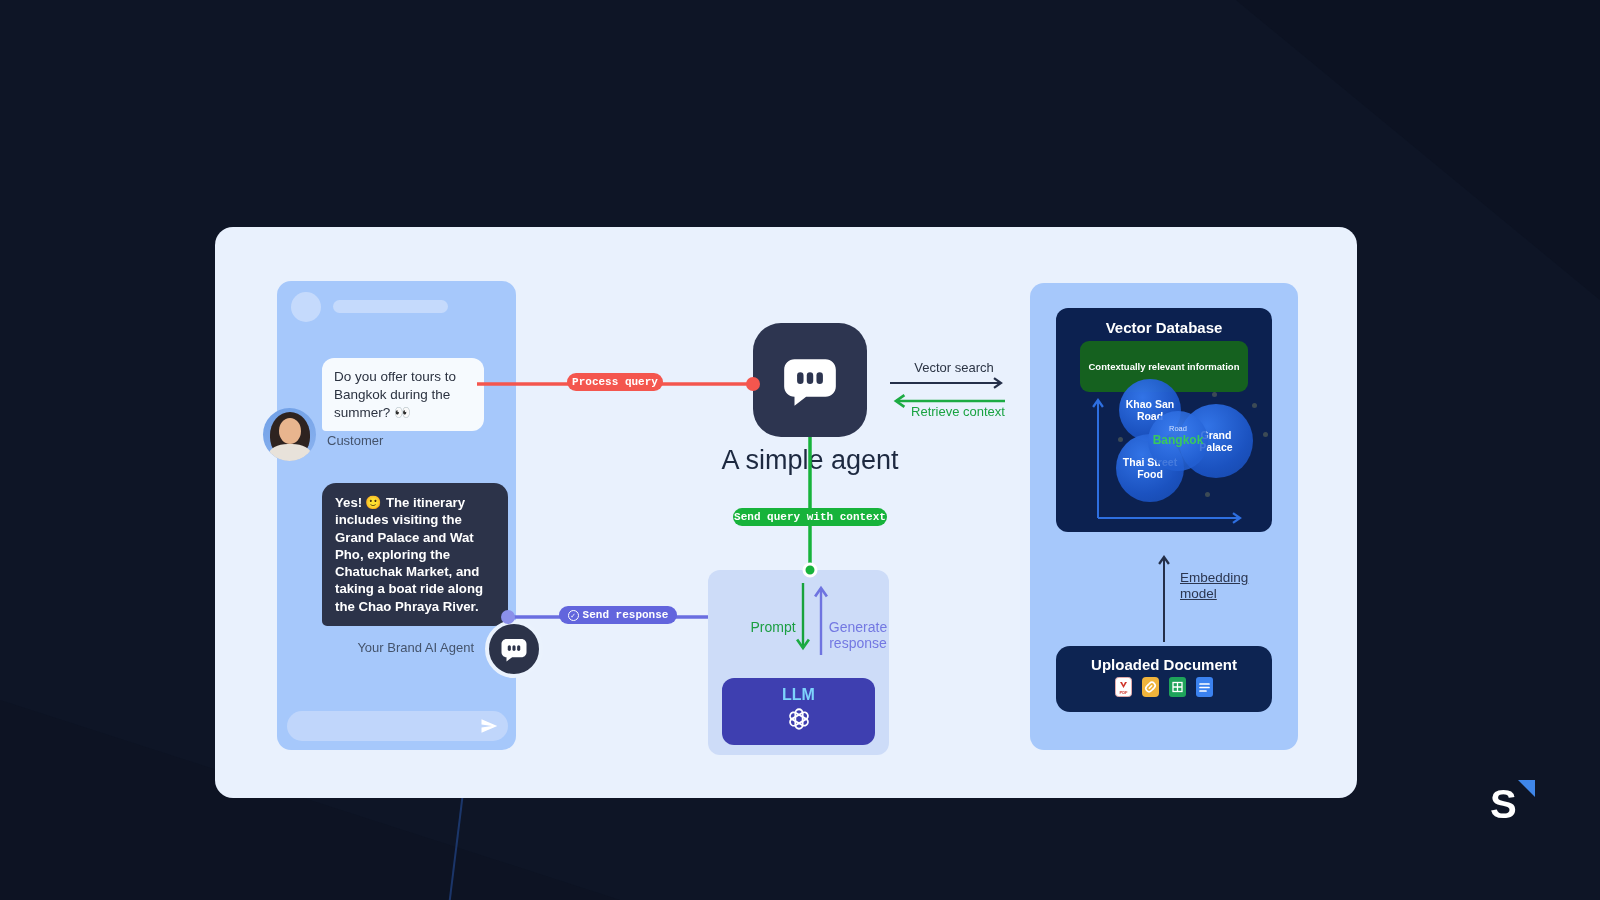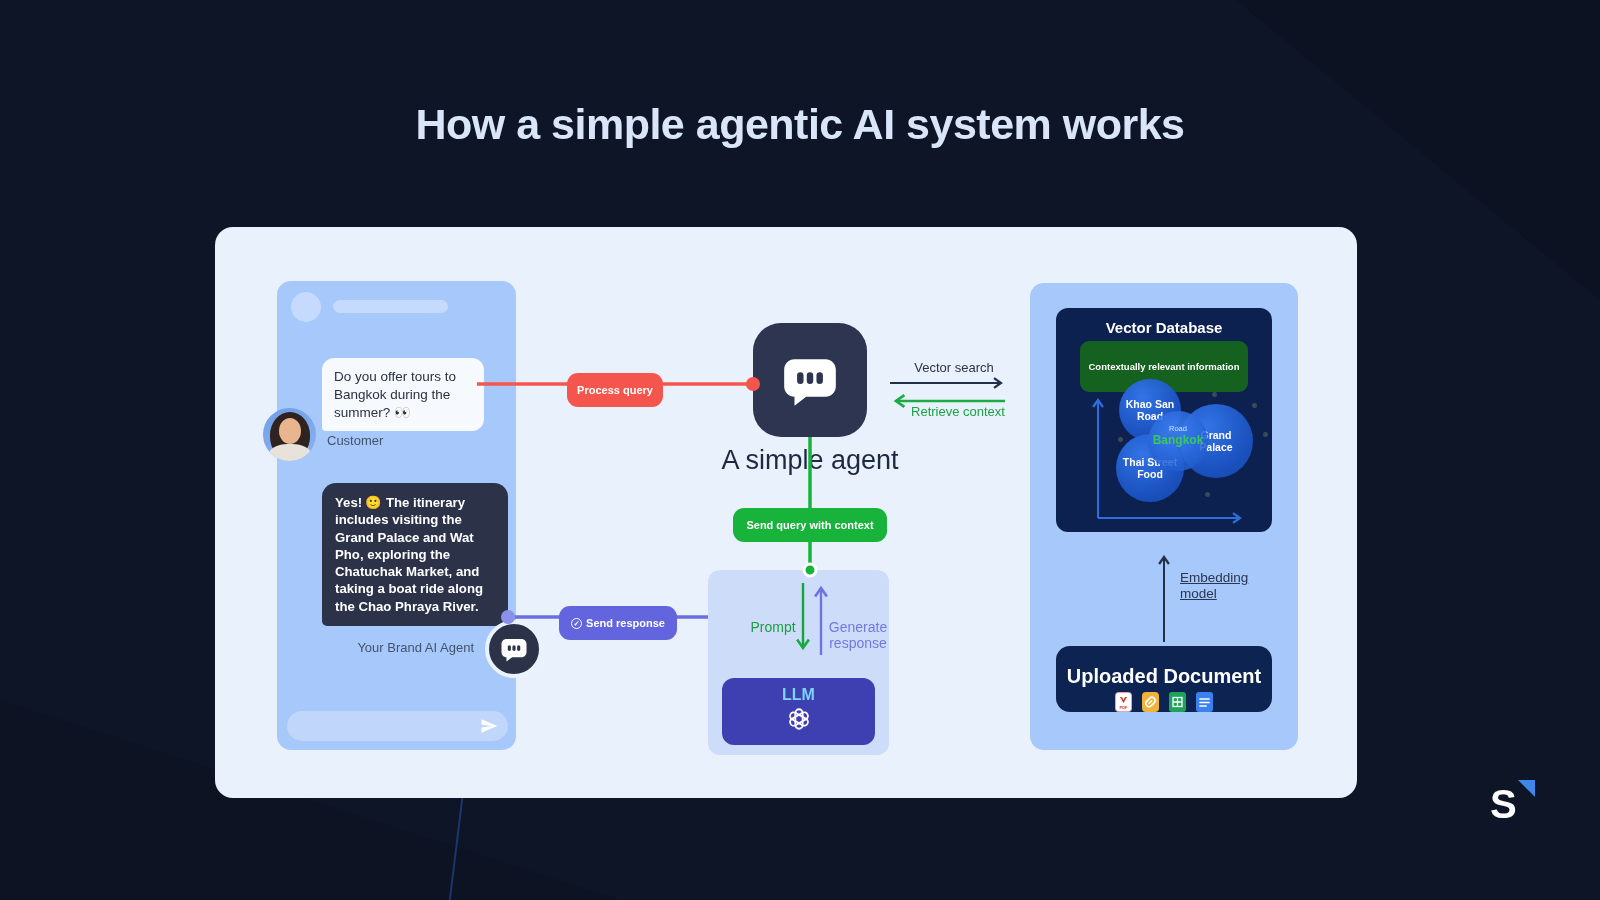--- a/index.html
+++ b/index.html
@@ -42,61 +42,60 @@
   .openai-ic { margin-top:2px; }
   .lbl-prompt { position:absolute; left:518px; top:392px; width:80px; text-align:center; font-size:14px; font-weight:500; color:#1b9e42; }
   .lbl-genresp { position:absolute; left:601px; top:392px; width:84px; text-align:center; font-size:14px; font-weight:500; color:#7378e2; line-height:1.15; }
 
   
   .lbl-vsearch { position:absolute; left:678px; top:133px; width:122px; text-align:center; font-size:13px; color:#2b3444; }
   .lbl-rcontext { position:absolute; left:680px; top:177px; width:126px; text-align:center; font-size:13px; color:#1aa342; }
   .lbl-embed { position:absolute; left:963px; top:340px; width:95px; font-size:13.5px; color:#2b3650; line-height:1.2; }
 
   
-  .pill { position:absolute; height:34px; border-radius:11px; display:flex; align-items:center; justify-content:center; gap:4px; font-size:11px; font-weight:700; color:#fff; }
+  .pill { position:absolute; height:18px; border-radius:11px; display:flex; align-items:center; justify-content:center; gap:4px; font-size:11px; font-weight:700; color:#fff;font-family:Liberation Mono, monospace; }
   .pill-red { left:352px; top:146px; width:96px; background:#f4564e; }
   .pill-green { left:518px; top:281px; width:154px; background:#17b33b; }
   .pill-purple { left:344px; top:379px; width:118px; background:#6265dd; }
   .check-circle { width:11px; height:11px; border:1px solid #fff; border-radius:50%; font-size:7.5px; line-height:10px; text-align:center; font-weight:700; }
 
   
   .right-box { position:absolute; left:815px; top:56px; width:268px; height:467px; background:#a6c8fb; border-radius:14px; }
   .vdb { position:absolute; left:26px; top:25px; width:216px; height:224px; background:#0c2150; border-radius:12px; overflow:hidden; }
   .vdb-title { margin-top:11px; text-align:center; font-size:15px; font-weight:700; color:#fff; }
   .vdb-badge-row { text-align:center; margin-top:5px; }
   .vdb-badge { display:inline-block; background:#15611f; color:#fff; font-size:9.5px; font-weight:700; padding:20px 9px; border-radius:9px; }
   .vnode { position:absolute; border-radius:50%; background:radial-gradient(circle at 38% 30%, rgba(51,118,235,.97), rgba(28,85,198,.95) 62%, rgba(22,72,172,.95)); display:flex; align-items:center; justify-content:center; text-align:center; color:#fff; font-weight:700; font-size:10.5px; line-height:1.15; }
   .vnode-khao { left:63px; top:71px; width:62px; height:62px; }
   .vnode-grand { left:123px; top:96px; width:74px; height:74px; }
   .vnode-thai { left:60px; top:126px; width:68px; height:68px; }
   .vnode-center { left:92px; top:103px; width:60px; height:60px; background:radial-gradient(circle at 45% 35%, rgba(62,130,245,.9), rgba(34,95,210,.85) 70%); }
   .vdb-query { position:absolute; left:95px; top:116px; width:54px; text-align:center; font-size:7.5px; color:#cfe0ff; }
   .vdb-bangkok { position:absolute; left:72px; top:125px; width:100px; text-align:center; font-size:12px; font-weight:700; color:#38c95e; }
   .vdot { position:absolute; width:5px; height:5px; border-radius:50%; background:#3c4a55; }
   .doc-box { position:absolute; left:26px; top:363px; width:216px; height:66px; background:#0d2452; border-radius:14px; text-align:center; }
-  .doc-title { margin-top:19px; font-size:20px; font-weight:700; color:#fff; }
+  .doc-title { margin-top:10px; font-size:15px; font-weight:700; color:#fff; }
   .doc-icons { margin-top:4px; display:flex; justify-content:center; gap:10px; }
 
   
   .overlay { position:absolute; left:0; top:0; width:1142px; height:571px; pointer-events:none; }
 
   
   .brand { position:absolute; left:1462px; top:770px; width:80px; height:60px; }
   .brand-s { position:absolute; left:28px; top:12px; font-size:40px; font-weight:700; color:#fff; }
   .brand-tri { position:absolute; left:56px; top:10px; width:17px; height:17px; background:#3f86e8; clip-path:polygon(0 0,100% 0,100% 100%); }
 </style>
 </head>
 <body>
 
 <div class="stage">
   <div class="bg-tr"></div>
   <div class="bg-bl"></div>
   <div class="bg-line"></div>
 
-  <h1 class="title">How a simple agentic AI system works</h1>
 
   <div class="panel">
 
     <div class="chat">
       <div class="chat-head-circle"></div>
       <div class="chat-head-bar"></div>
 
       <div class="bubble-user">
         <span>Do you offer tours to Bangkok during the summer? 👀</span>
       </div>

